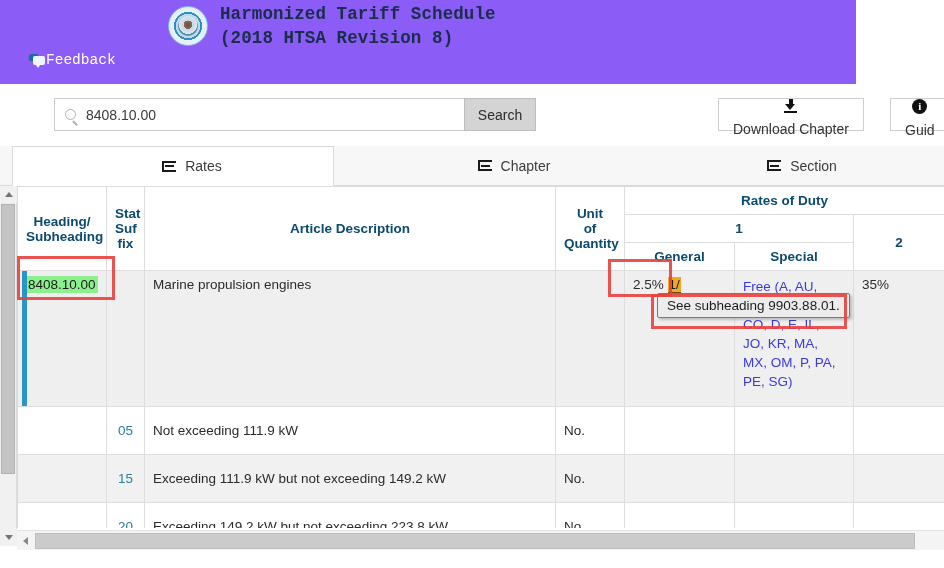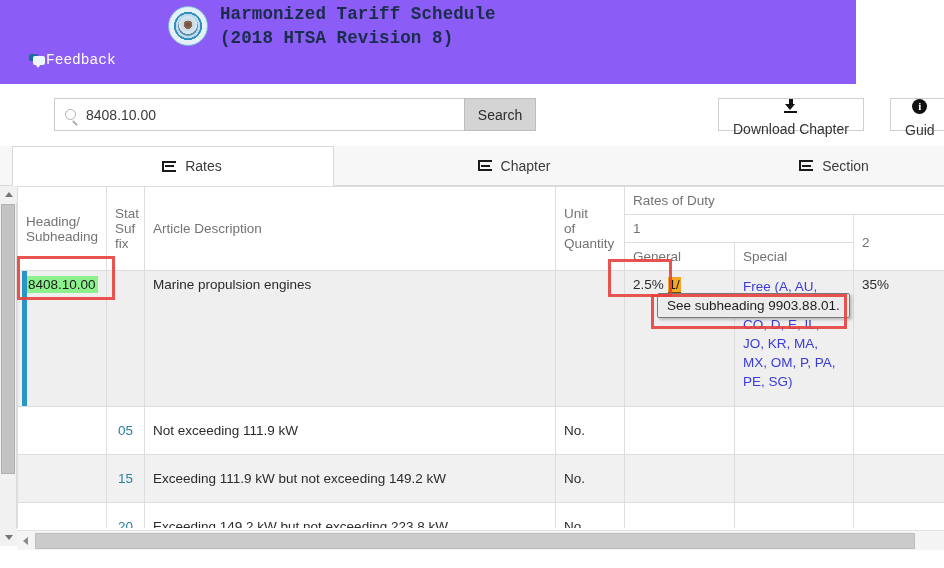--- a/index.html
+++ b/index.html
@@ -147,21 +147,21 @@
     font-size: 14px; color: #3c3c3c; cursor: pointer; padding-left: 38px;
   }
   .tab.active {
     background: #ffffff;
     border: 1px solid #d8d8d8;
     border-bottom: 1px solid #ffffff;
     height: 40px;
   }
   #tab-rates { left: 12px; width: 322px; }
   #tab-chapter { left: 380px; width: 230px; }
-  #tab-section { left: 700px; width: 230px; }
+  #tab-section { left: 668px; width: 230px; }
   .lines-icon { width: 14px; height: 11px; position: relative; flex: none; }
   .lines-icon i {
     position: absolute; left: 0; height: 2px; background: #1a1a1a; display: block;
   }
   .lines-icon i:nth-child(1){ top:0; width: 14px; }
   .lines-icon i:nth-child(2){ top:4.5px; width: 9px; left:3px; }
   .lines-icon i:nth-child(3){ top:9px; width: 14px; }
   .lines-icon i:nth-child(2)::after {
     content:""; position:absolute; left:-3px; top:-3.2px; width:2px; height:8px; background:#1a1a1a;
   }
@@ -227,23 +227,23 @@
     table-layout: fixed;
     font-size: 13.5px;
     color: #2b2b2b;
   }
   table.hts th, table.hts td {
     border: 1px solid #dddddd;
     vertical-align: top;
     padding: 6px 8px;
   }
   table.hts thead th {
-    text-align: left;
-    font-weight: normal;
-    color: #737373;
+    text-align: center;
+    font-weight: bold;
+    color: #0c4a6e;
     background: #ffffff;
     vertical-align: middle;
     font-size: 13.5px;
   }
   .c-head { width: 89px; }
   .c-stat { width: 38px; }
   .c-desc { width: 411px; }
   .c-unit { width: 69px; }
   .c-gen  { width: 110px; }
   .c-spec { width: 119px; }

